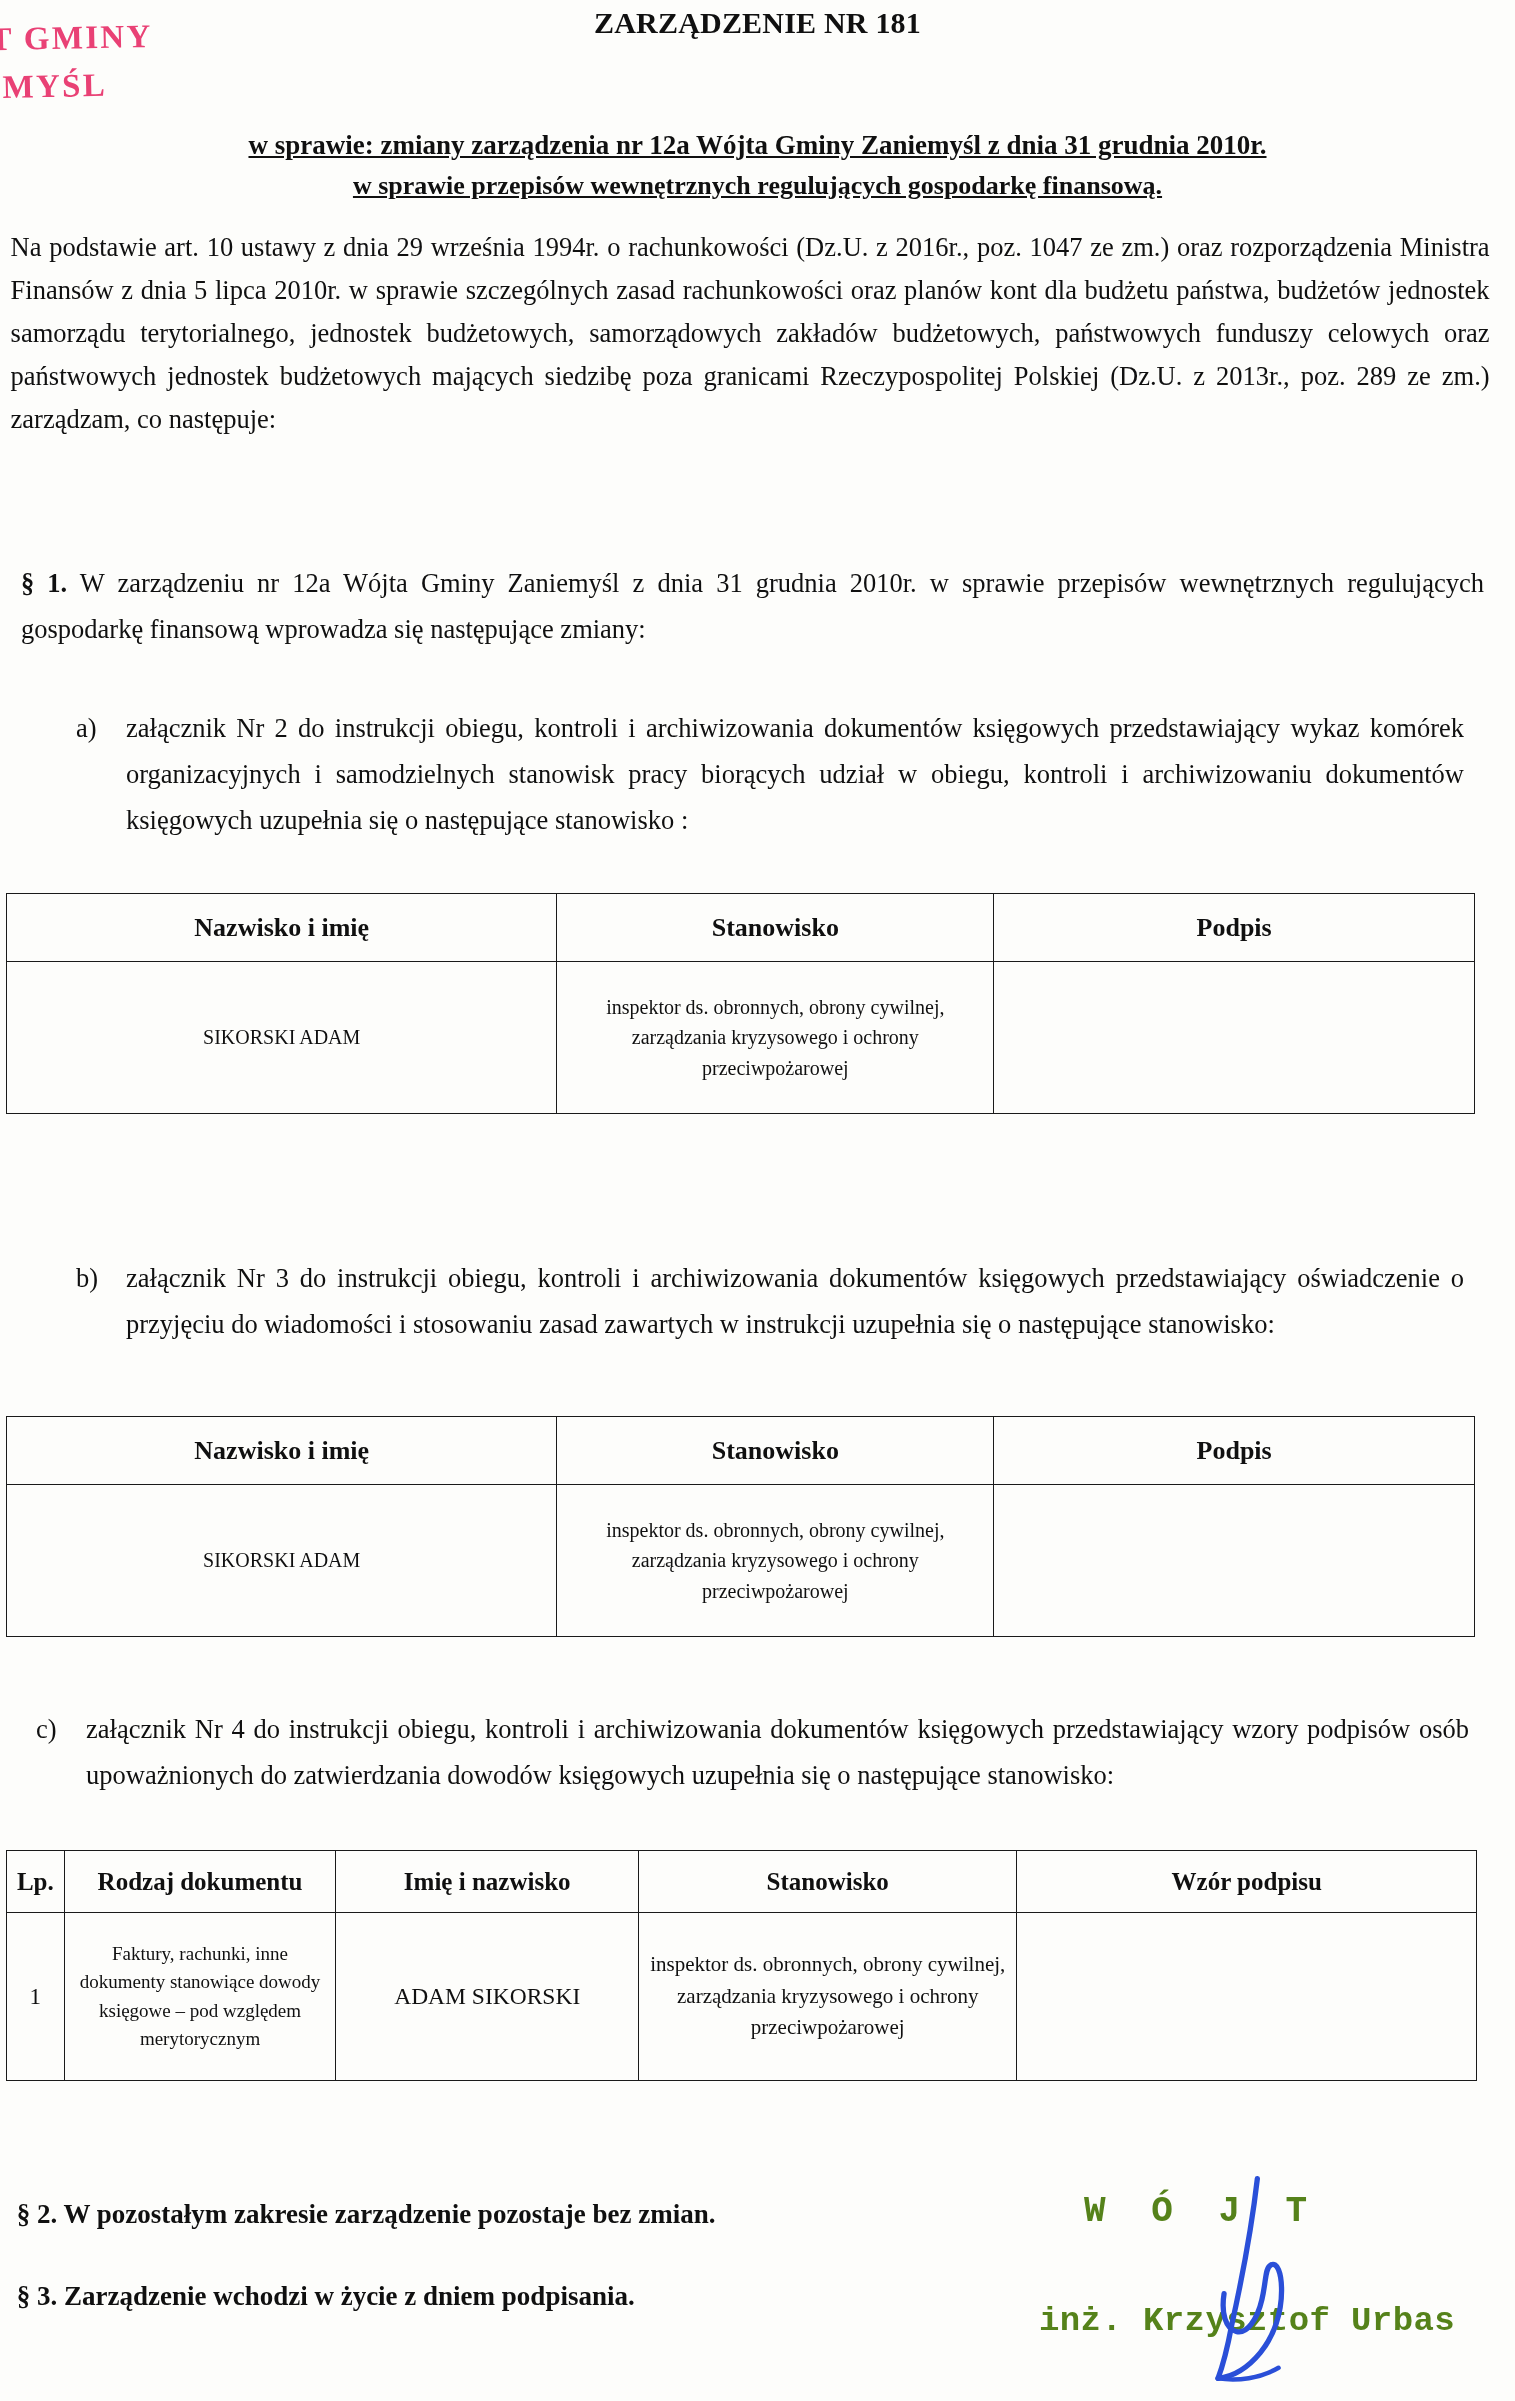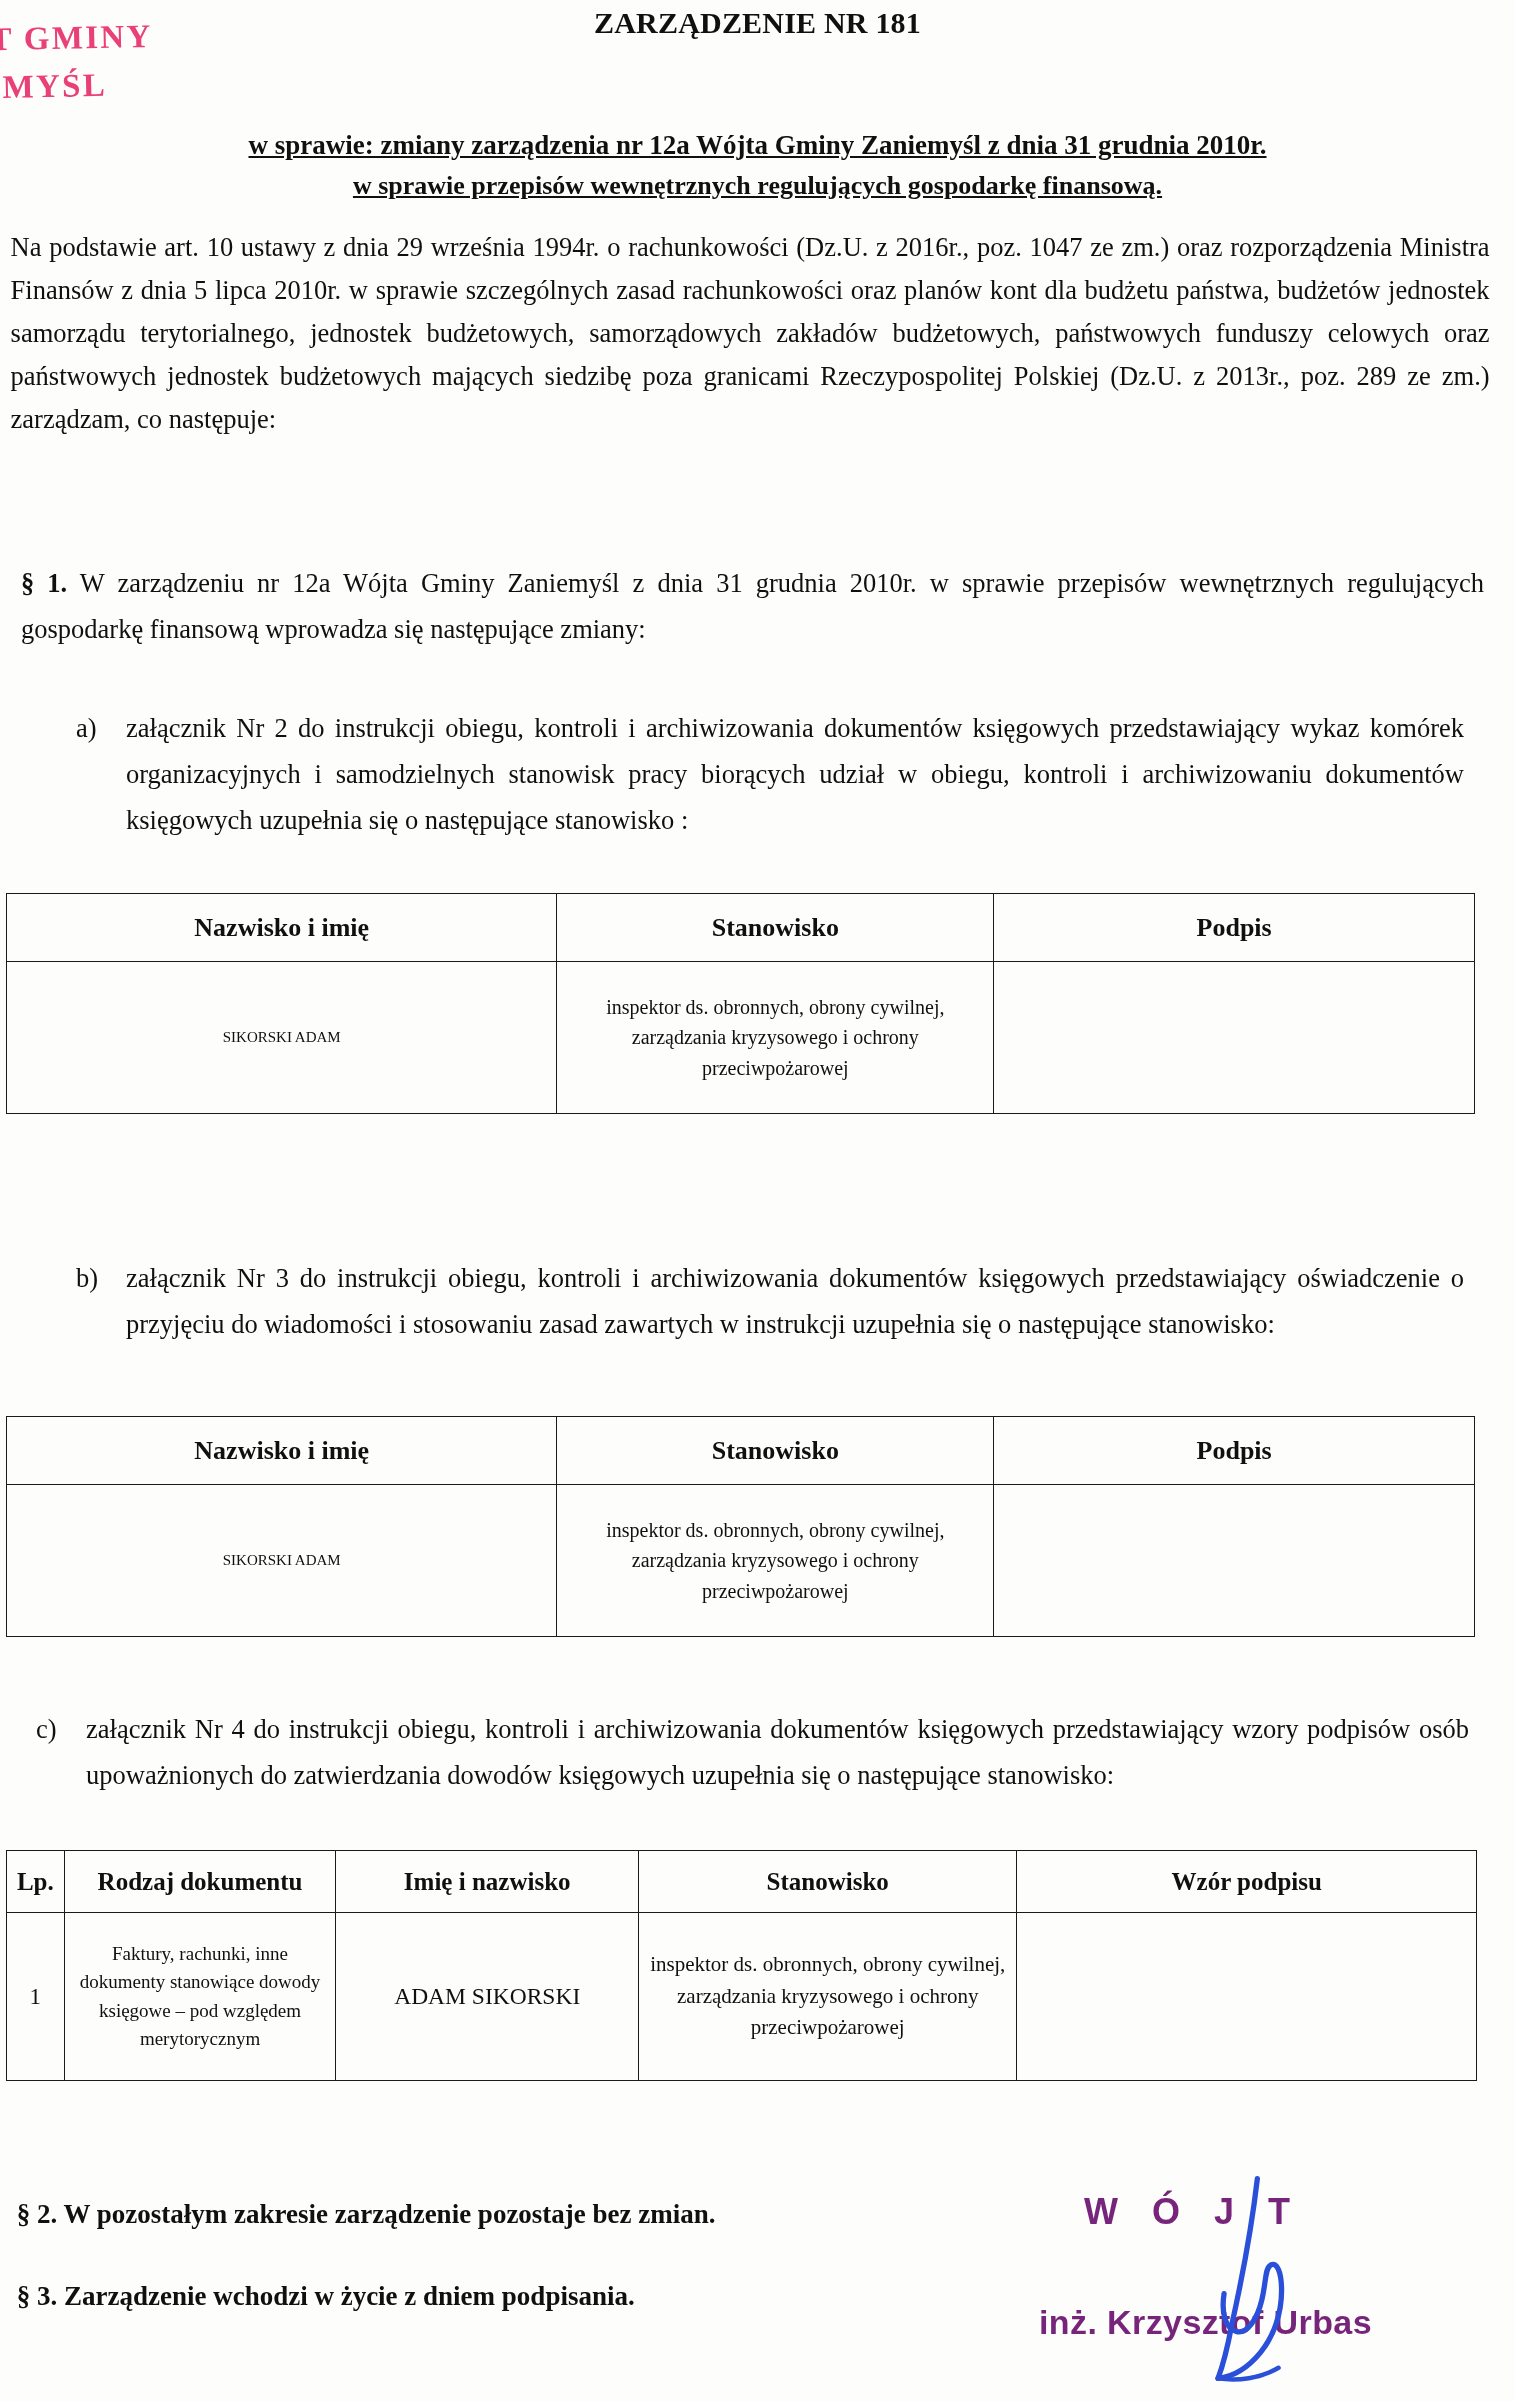--- a/index.html
+++ b/index.html
@@ -133,21 +133,21 @@
     font-size: 26px;
     text-align: center;
   }
 
   
   .table-ab { left: 6px; width: 1469px; }
   .table-ab th { height: 65px; }
   .table-ab .c1 { width: 551px; }
   .table-ab .c2 { width: 436px; }
   .table-ab .c3 { width: 481px; }
-  .table-ab td.name-cell { font-size: 15px; height: 149px; }
+  .table-ab td.name-cell { font-size: 20px; height: 149px; }
   .table-ab td.pos-cell {
     font-size: 20px;
     line-height: 1.52;
     padding: 7.6px 10.6px;
   }
   #table-a { top: 893px; }
   #table-b { top: 1416px; }
 
   
   #table-c {
@@ -185,22 +185,22 @@
     left: 1039px;
     top: 2191px;
     width: 455px;
     height: 190px;
   }
   .wojt-stamp {
     position: absolute;
     left: 0;
     top: 0;
     width: 455px;
-    color: #701a75;
-    font-family: Liberation Sans, sans-serif;
+    color: #4d7c0f;
+    font-family: Liberation Mono, monospace;
     opacity: 0.95;
   }
   .wojt-stamp .title-line {
     font-size: 36px;
     font-weight: 700;
     letter-spacing: 12px;
     padding-left: 45px;
   }
   .wojt-stamp .name-line {
     font-size: 34px;

